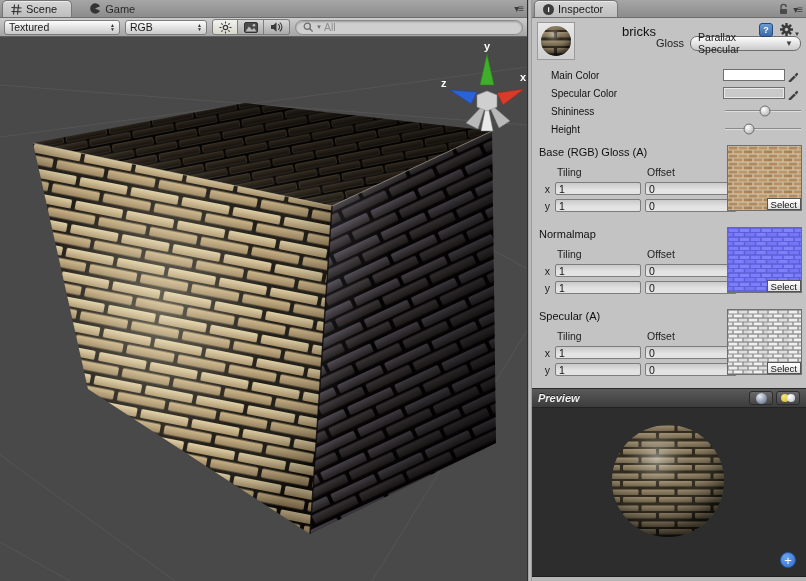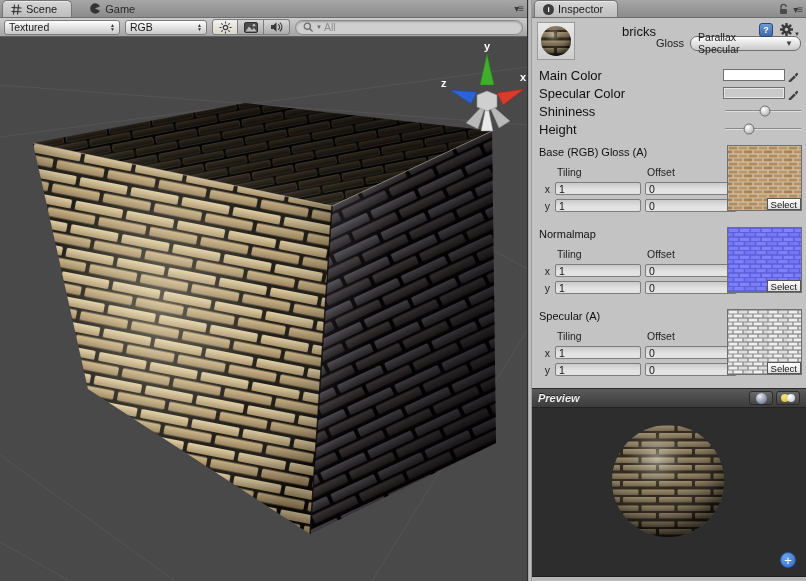--- a/index.html
+++ b/index.html
@@ -54,21 +54,21 @@
   .shader-label { font-size:11px; color:#222; }
   .shader-dd { flex:1; height:15px; background:linear-gradient(#fdfdfd,#cacaca); border:1px solid #6e6e6e;
                border-radius:7px; display:flex; align-items:center; padding:0 7px; font-size:10.5px;gap:23px; }
   .shader-dd .arr { margin-left:auto; font-size:8px; color:#444; }
   .hdr-icons { position:absolute; right:6px; top:4px; display:flex; align-items:center; gap:6px; }
   .help-icon { width:14px; height:14px; background:linear-gradient(#6d9bd4,#3c6aa8); border:1px solid #27477a;
                border-radius:3px; color:#fff; font-size:9px; font-weight:bold; display:flex; align-items:center; justify-content:center; }
 
   .props { padding:2px 0 4px 0; }
   .prop-row { display:flex; align-items:center; height:18px; padding:0 5px 0 7px; }
-  .prop-label { flex:1; font-size:13px; color:#111; }
+  .prop-label { flex:1; font-size:10px; color:#111;margin-left:12px; }
   .swatch-wrap { width:78px; display:flex; align-items:center; gap:2px; }
   .swatch { width:62px; height:12px; border:1px solid #6f6f6f; box-shadow:inset 0 0 0 1px rgba(255,255,255,.6); }
   .slider { position:relative; width:76px; height:14px; }
   .slider .track { position:absolute; left:0; right:0; top:6px; height:2px; background:#8a8a8a;
                    border-bottom:1px solid #dedede; }
   .slider .knob { position:absolute; top:7px; width:11px; height:11px; border-radius:50%;
                   background:radial-gradient(circle at 35% 30%,#ffffff,#c2c2c2 70%,#9a9a9a);
                   border:1px solid #6f6f6f; transform:translate(-50%,-50%); }
 
   .map-section { position:relative; height:82px; padding:2px 5px 0 7px; }

